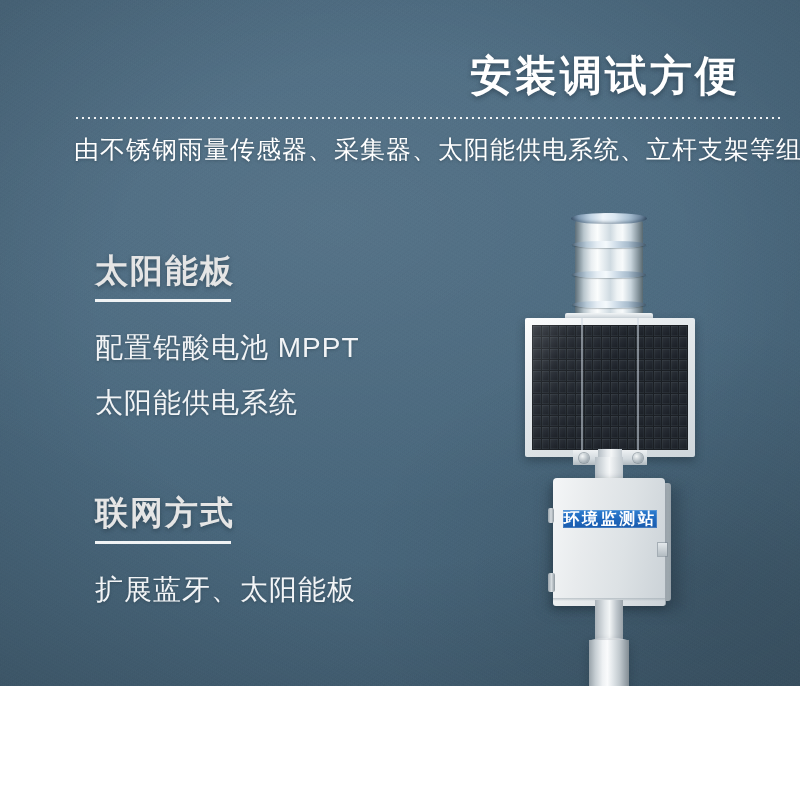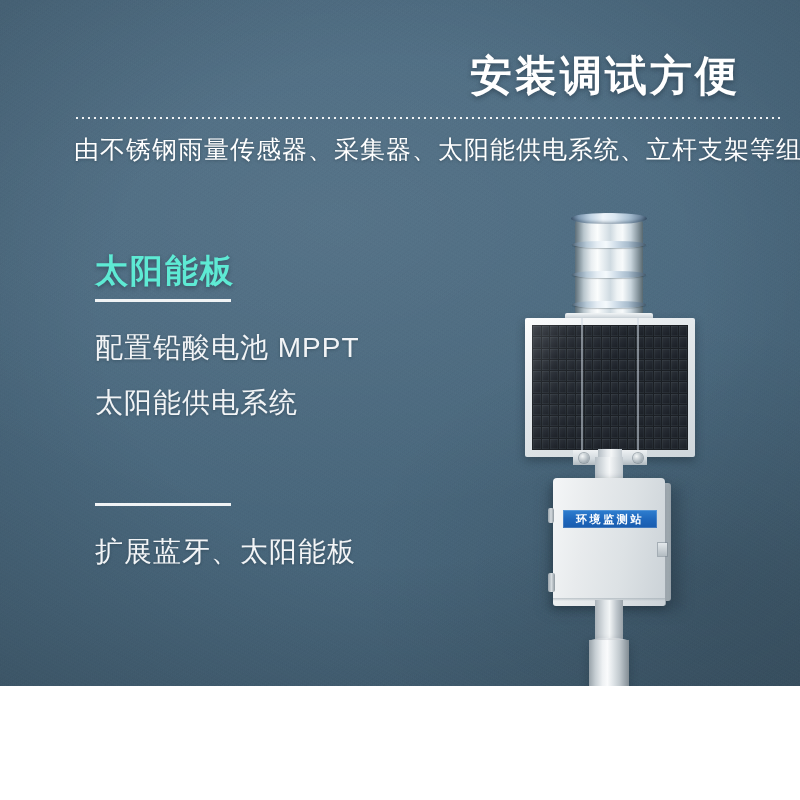--- a/index.html
+++ b/index.html
@@ -88,21 +88,21 @@
   }
   .subhead {
     position: absolute; left: 74px; top: 133px;
     font-size: 25px; color: #ffffff; letter-spacing: 1px;
     white-space: nowrap;
     text-shadow: 0 1px 3px rgba(20,34,44,0.35);
   }
 
   .feature { position: absolute; left: 95px; }
   .feature-title {
-    font-size: 33px; font-weight: bold; color: #5eead4;
+    font-size: 33px; font-weight: bold; color: #e5e5e5;
     letter-spacing: 2px; line-height: 1.15;
     text-shadow: 0 2px 4px rgba(20,34,44,0.40);
     white-space: nowrap;
   }
   .feature-underline {
     width: 136px; height: 3px; margin-top: 9px;
     background: #f0f3f5;
   }
   .feature-lines { margin-top: 19px; }
   .feature-line {
@@ -229,21 +229,21 @@
     background: linear-gradient(90deg, #d7dde1, #b6bfc5);
     border-radius: 0 4px 3px 0;
   }
   .label-plate {
     position: absolute; left: 563px; top: 510px; width: 94px; height: 18px;
     background: linear-gradient(180deg, #2f7fd0 0%, #1f68bd 50%, #1a5cae 100%);
     display: flex; align-items: center; justify-content: center;
     box-shadow: inset 0 0 0 1px rgba(255,255,255,0.18);
   }
   .label-plate span {
-    color: #ffffff; font-size: 11px; font-weight: bold;
+    color: #ffffff; font-size: 16px; font-weight: bold;
     letter-spacing: 2.6px; white-space: nowrap;
   }
   .latch {
     position: absolute; width: 6px; height: 15px;
     background: linear-gradient(90deg, #9aa4ab, #d5dbdf 50%, #8e989f);
     border-radius: 2px;
   }
   .latch.l1 { left: 548px; top: 508px; }
   .latch.l2 { left: 548px; top: 573px; height: 19px; width: 7px; }
   .latch-r {
@@ -330,20 +330,21 @@
   <div class="feature" style="top:252px">
     <div class="feature-title">太阳能板</div>
     <div class="feature-underline"></div>
     <div class="feature-lines">
       <div class="feature-line">配置铅酸电池 MPPT</div>
       <div class="feature-line">太阳能供电系统</div>
     </div>
   </div>
 
   <div class="feature" style="top:494px">
+    <div class="feature-title">联网方式</div>
     <div class="feature-underline"></div>
     <div class="feature-lines">
       <div class="feature-line">扩展蓝牙、太阳能板</div>
     </div>
   </div>
 
   <div id="product">
 
     <div class="gauge">
       <div class="gauge-body"></div>

